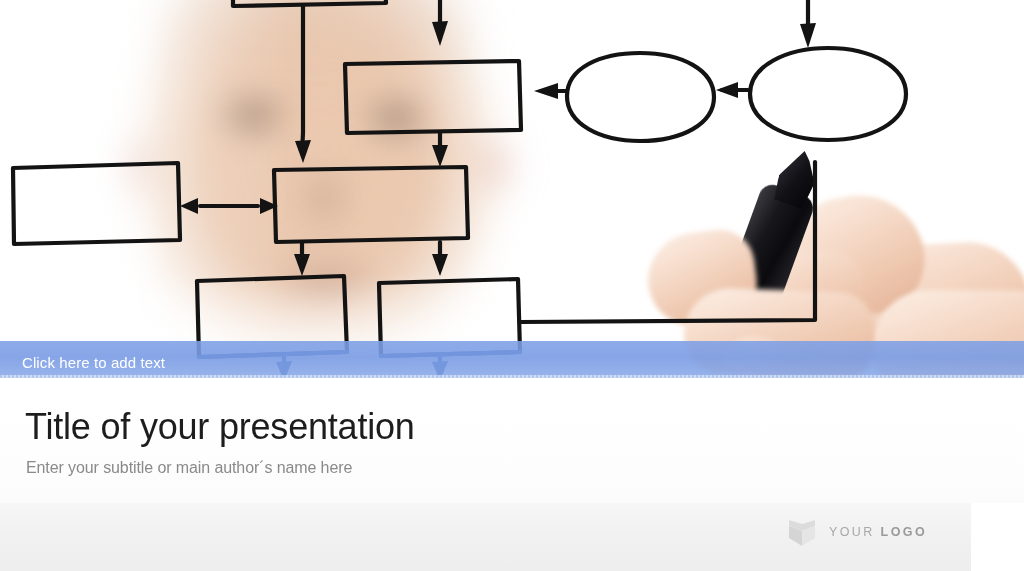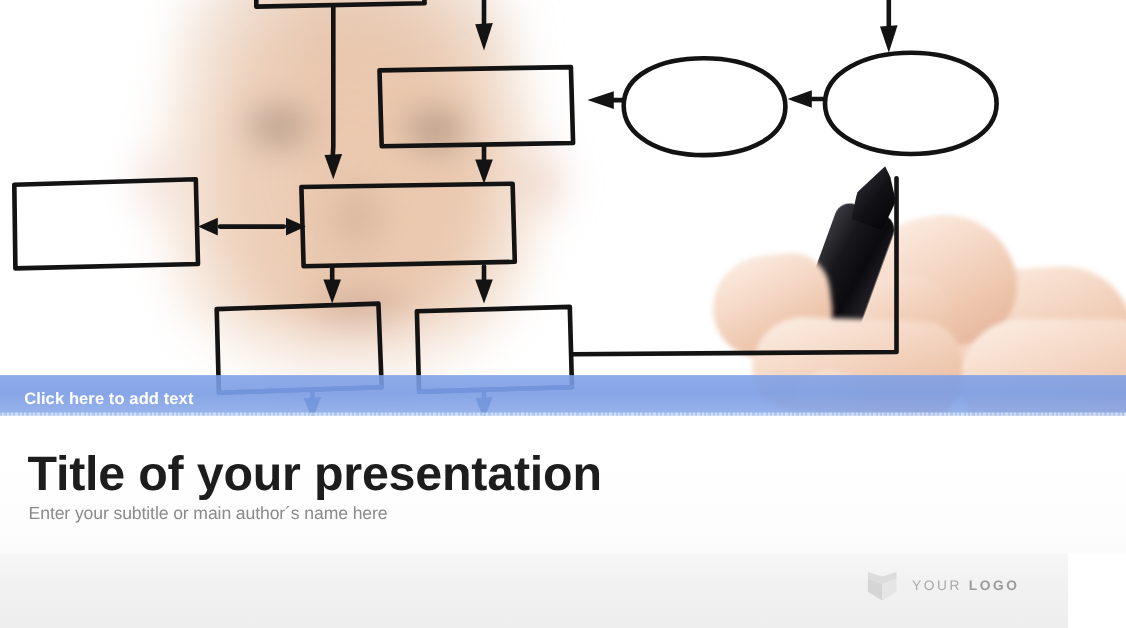--- a/index.html
+++ b/index.html
@@ -114,31 +114,30 @@
     background:linear-gradient(180deg, rgba(126,160,230,.88) 0%, rgba(122,156,228,.90) 45%, rgba(136,168,232,.86) 100%);
   }
   .blue-band-edge {
     position:absolute; left:0; top:375px; width:1024px; height:3px;
     background:repeating-linear-gradient(90deg, rgba(176,200,240,.95) 0px, rgba(176,200,240,.95) 2px, rgba(255,255,255,.55) 2px, rgba(255,255,255,.55) 4px);
   }
   .band-text {
     position:absolute; left:22px; top:354px;
     font-size:15px; color:#ffffff; letter-spacing:.1px;
     white-space:nowrap;
-    font-weight:bold;
   }
 
   
   .title-area {
     position:absolute; left:0; top:378px; width:1024px; height:125px;
     background:linear-gradient(180deg,#ffffff 0%, #fefefe 60%, #fbfbfb 100%);
   }
   .title {
     position:absolute; left:25px; top:30px;
-    font-size:44px; line-height:1.05; font-weight:700;
+    font-size:36px; line-height:1.05; font-weight:400;
     color:#1d1d1d; letter-spacing:-.2px; white-space:nowrap;
   }
   .subtitle {
     position:absolute; left:26px; top:81px;
     font-size:16px; line-height:1.1; font-weight:400;
     color:#8a8a8a; letter-spacing:-.1px; white-space:nowrap;
   }
 
   
   .footer {

